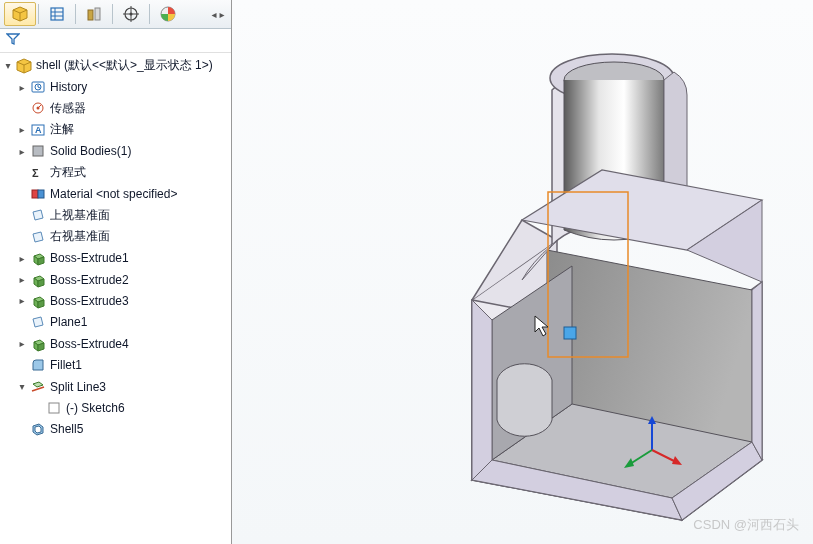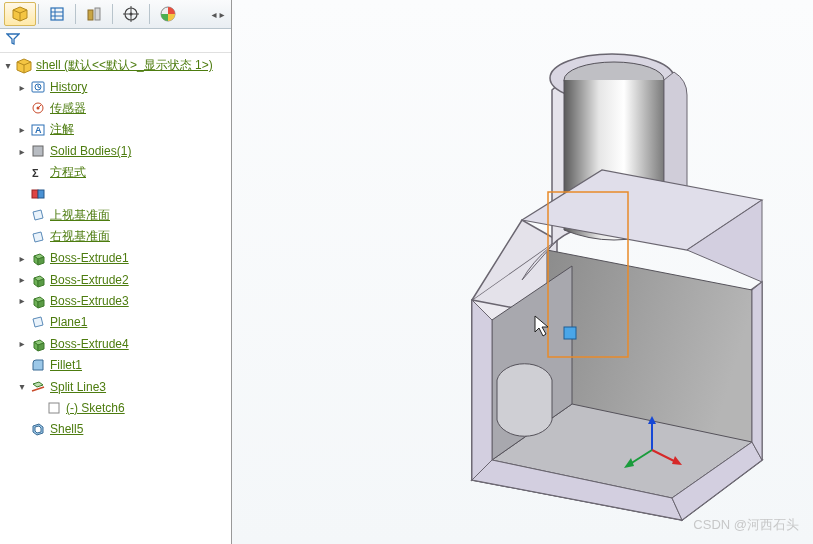--- a/index.html
+++ b/index.html
@@ -89,21 +89,21 @@
     }
     .node-icon {
       width: 16px;
       height: 16px;
       display: flex;
       align-items: center;
       justify-content: center;
       margin-right: 4px;
       flex-shrink: 0;
     }
-    .node-label { color: #4d7c0f; text-decoration: underline; }
+    .node-label { color: #0f172a; }
     .indent-0 { padding-left: 2px; }
     .indent-1 { padding-left: 16px; }
     .indent-2 { padding-left: 32px; }
     .viewport {
       flex: 1;
       position: relative;
       background: linear-gradient(180deg, #fbfcfd 0%, #f4f7f9 100%);
     }
     .watermark {
       position: absolute;
@@ -247,20 +247,21 @@
             <span class="node-label">方程式</span>
           </div>
           <div class="tree-node indent-1">
             <span class="expander"></span>
             <span class="node-icon">
               <svg width="16" height="16" viewBox="0 0 16 16">
                 <rect x="2" y="4" width="6" height="8" fill="#d44" stroke="#922"></rect>
                 <rect x="8" y="4" width="6" height="8" fill="#4a92d4" stroke="#25578a"></rect>
               </svg>
             </span>
+            <span class="node-label">Material &lt;not specified&gt;</span>
           </div>
           <div class="tree-node indent-1">
             <span class="expander"></span>
             <span class="node-icon">
               <svg width="16" height="16" viewBox="0 0 16 16">
                 <path d="M3 5 L11 3 L13 11 L5 13 Z" fill="#eaf3fb" stroke="#5a8ab8"></path>
               </svg>
             </span>
             <span class="node-label">上视基准面</span>
           </div>

